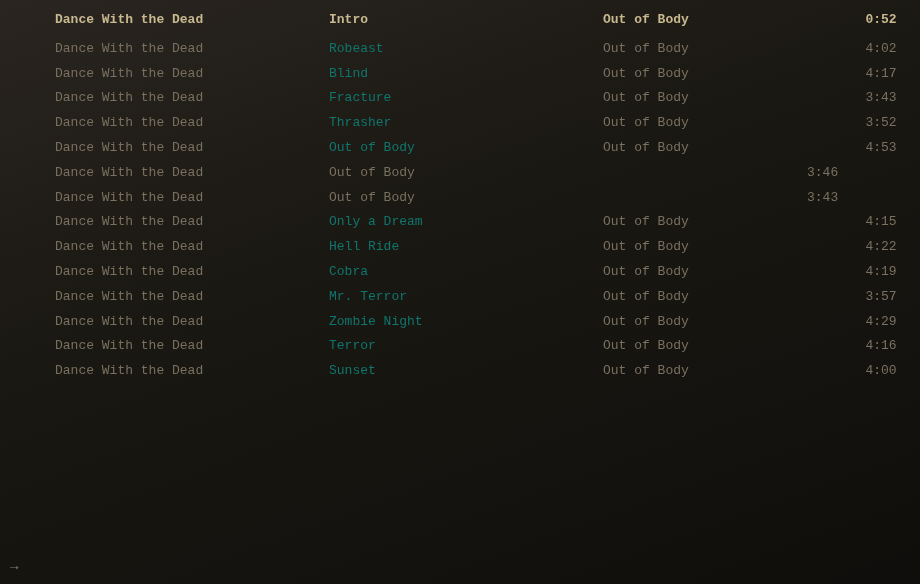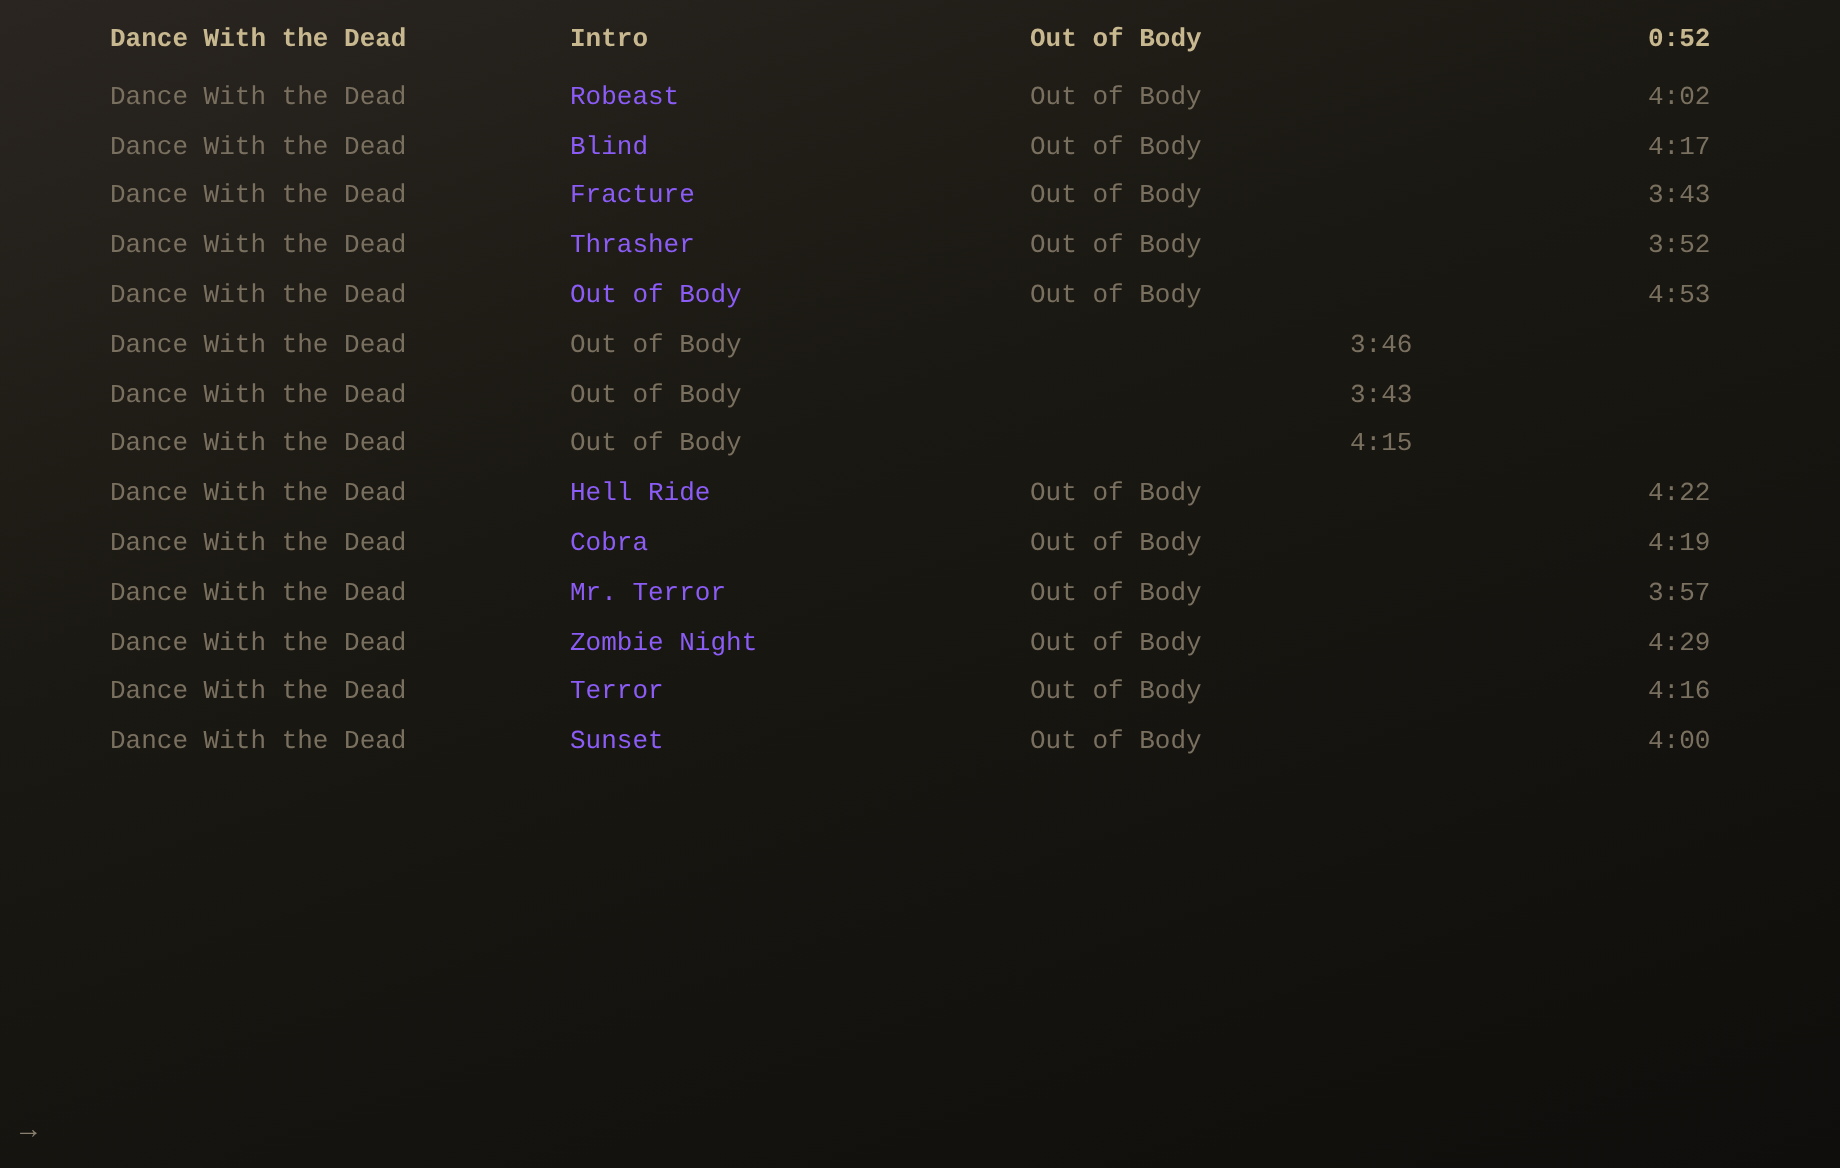--- a/index.html
+++ b/index.html
@@ -22,43 +22,44 @@
     .track-list {
       padding: 8px 0;
       width: 100%;
     }
 
     .track-row {
       display: grid;
       grid-template-columns: 230px 230px 160px 1fr 60px;
       padding: 2px 36px 2px 55px;
       line-height: 1.6;
+      gap: 44px;
     }
 
     .track-row.header {
       color: #c8b890;
       font-weight: bold;
       padding-bottom: 4px;
       margin-bottom: 2px;
     }
 
     .col-artist {
       color: #7a7060;
     }
 
     .col-title {
-      color: #8b5cf6;
+      color: #0f766e;
     }
 
     .col-album {
       color: #7a7060;
     }
 
     .col-duration {
-      text-align: left;
+      text-align: center;
       color: #7a7060;
     }
 
     .track-row.header .col-artist,
     .track-row.header .col-title,
     .track-row.header .col-album,
     .track-row.header .col-duration {
       color: #c8b890;
     }
 
@@ -124,20 +125,21 @@
       <span class="col-duration">3:46</span>
     </div>
     <div class="track-row">
       <span class="col-artist">Dance With the Dead</span>
       <span class="col-album">Out of Body</span>
       <span></span>
       <span class="col-duration">3:43</span>
     </div>
     <div class="track-row">
       <span class="col-artist">Dance With the Dead</span>
+      <span class="col-title">Only a Dream</span>
       <span class="col-album">Out of Body</span>
       <span></span>
       <span class="col-duration">4:15</span>
     </div>
     <div class="track-row">
       <span class="col-artist">Dance With the Dead</span>
       <span class="col-title">Hell Ride</span>
       <span class="col-album">Out of Body</span>
       <span></span>
       <span class="col-duration">4:22</span>

